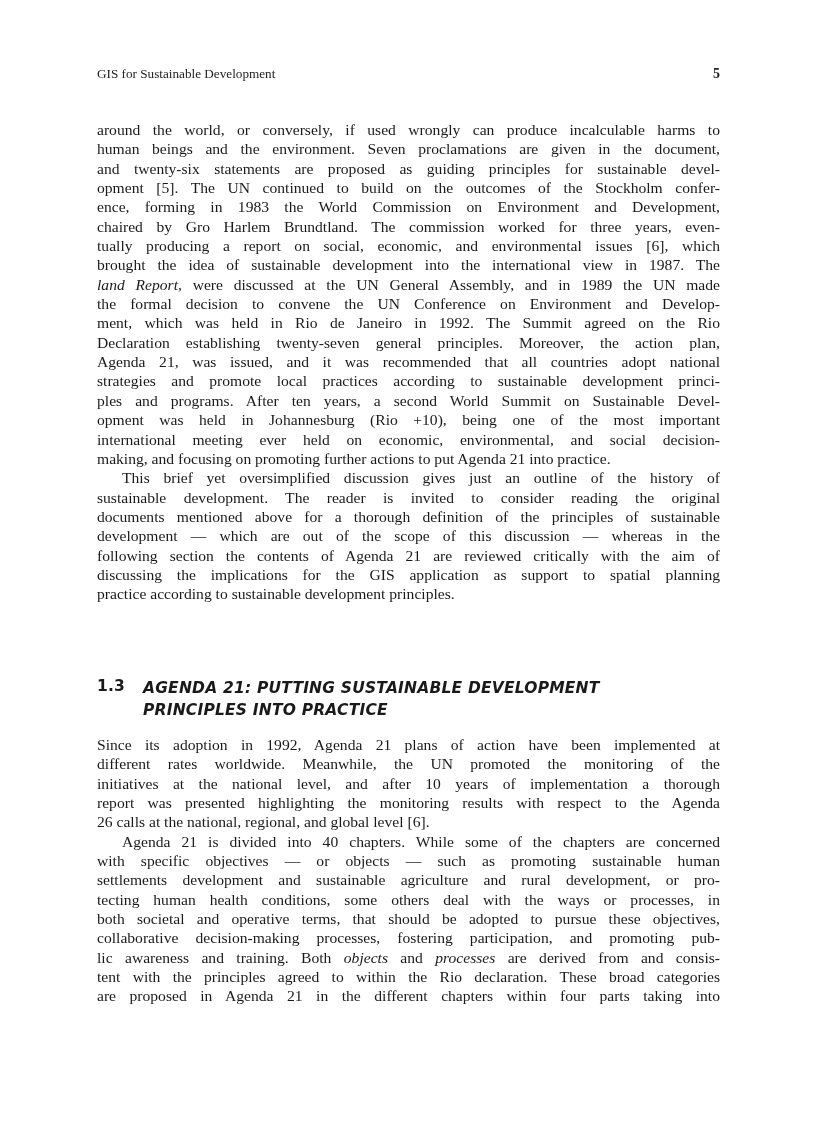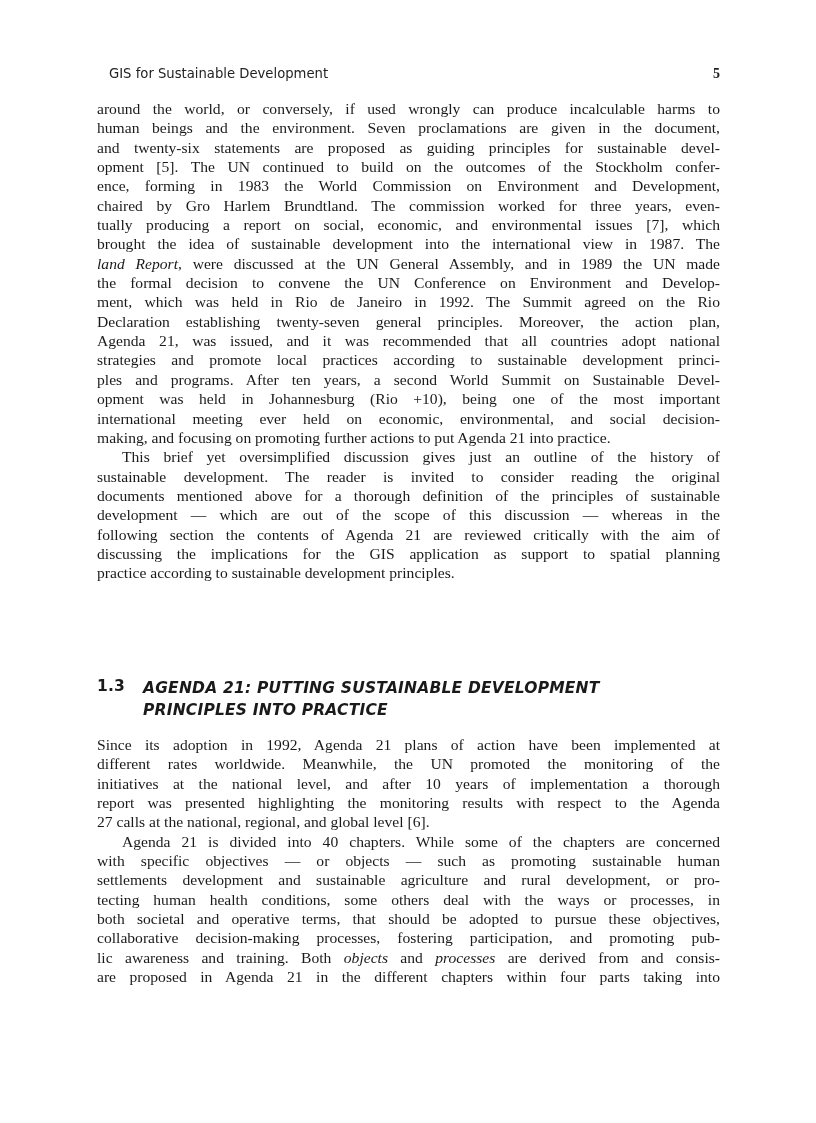--- a/index.html
+++ b/index.html
@@ -1,21 +1,21 @@
 <!DOCTYPE html>
 <html><head>
   <meta charset="utf-8">
   <style>
     html, body { margin: 0; padding: 0; background: #ffffff; }
     body { width: 816px; height: 1123px; position: relative; overflow: hidden; color: #1a1a1a; }
     .running-head {
       position: absolute; left: 97px; top: 66px; width: 623px;
       font-family: "DejaVu Sans", sans-serif; font-size: 13.2px; color: #222;
     }
-    .running-head .title { position: absolute; left: 12px; top: 0; }
+    .running-head .title { position: absolute; left: 0; top: 0; font-family: Liberation Serif, serif; }
     .running-head .pageno { position: absolute; right: 0; top: 0; font-family: "Liberation Serif", serif; font-weight: bold; font-size: 14px; }
     .block { position: absolute; left: 97px; width: 623px; font-family: "Liberation Serif", serif; font-size: 15.6px; }
     .ln {
       display: block; height: 19.35px; line-height: 19.35px; white-space: nowrap;
       text-align: justify; text-align-last: justify; overflow: visible;
     }
     .ln.last { text-align-last: left; }
     .ln.indent { text-indent: 25px; }
     .ln i { font-style: italic; }
     .heading {
@@ -28,28 +28,28 @@
     .heading .text span { display: block; }
   </style>
 </head>
 <body>
 
 <div class="running-head">
   <span class="title">GIS for Sustainable Development</span>
   <span class="pageno">5</span>
 </div>
 
-<div class="block" style="top:99px;">
+<div class="block" style="top:120px;">
   <span class="ln">around the world, or conversely, if used wrongly can produce incalculable harms to</span>
   <span class="ln">human beings and the environment. Seven proclamations are given in the document,</span>
   <span class="ln">and twenty-six statements are proposed as guiding principles for sustainable devel-</span>
   <span class="ln">opment [5]. The UN continued to build on the outcomes of the Stockholm confer-</span>
   <span class="ln">ence, forming in 1983 the World Commission on Environment and Development,</span>
   <span class="ln">chaired by Gro Harlem Brundtland. The commission worked for three years, even-</span>
-  <span class="ln">tually producing a report on social, economic, and environmental issues [7], which</span>
+  <span class="ln">tually producing a report on social, economic, and environmental issues [6], which</span>
   <span class="ln">brought the idea of sustainable development into the international view in 1987. The</span>
   <span class="ln"><i>land Report,</i><span> were discussed at the UN General Assembly, and in 1989 the UN made</span></span>
   <span class="ln">the formal decision to convene the UN Conference on Environment and Develop-</span>
   <span class="ln">ment, which was held in Rio de Janeiro in 1992. The Summit agreed on the Rio</span>
   <span class="ln">Declaration establishing twenty-seven general principles. Moreover, the action plan,</span>
   <span class="ln">Agenda 21, was issued, and it was recommended that all countries adopt national</span>
   <span class="ln">strategies and promote local practices according to sustainable development princi-</span>
   <span class="ln">ples and programs. After ten years, a second World Summit on Sustainable Devel-</span>
   <span class="ln">opment was held in Johannesburg (Rio +10), being one of the most important</span>
   <span class="ln">international meeting ever held on economic, environmental, and social decision-</span>
@@ -69,22 +69,23 @@
     <span>AGENDA 21: PUTTING SUSTAINABLE DEVELOPMENT</span>
     <span>PRINCIPLES INTO PRACTICE</span>
   </div>
 </div>
 
 <div class="block" style="top:735px;">
   <span class="ln">Since its adoption in 1992, Agenda 21 plans of action have been implemented at</span>
   <span class="ln">different rates worldwide. Meanwhile, the UN promoted the monitoring of the</span>
   <span class="ln">initiatives at the national level, and after 10 years of implementation a thorough</span>
   <span class="ln">report was presented highlighting the monitoring results with respect to the Agenda</span>
-  <span class="ln last">27 calls at the national, regional, and global level [6].</span>
+  <span class="ln last">26 calls at the national, regional, and global level [6].</span>
   <span class="ln indent">Agenda 21 is divided into 40 chapters. While some of the chapters are concerned</span>
   <span class="ln">with specific objectives — or objects — such as promoting sustainable human</span>
   <span class="ln">settlements development and sustainable agriculture and rural development, or pro-</span>
   <span class="ln">tecting human health conditions, some others deal with the ways or processes, in</span>
   <span class="ln">both societal and operative terms, that should be adopted to pursue these objectives,</span>
   <span class="ln">collaborative decision-making processes, fostering participation, and promoting pub-</span>
   <span class="ln"><span>lic awareness and training. Both </span><i>objects</i><span> and </span><i>processes</i><span> are derived from and consis-</span></span>
+  <span class="ln">tent with the principles agreed to within the Rio declaration. These broad categories</span>
   <span class="ln">are proposed in Agenda 21 in the different chapters within four parts taking into</span>
 </div>
 
 </body></html>

